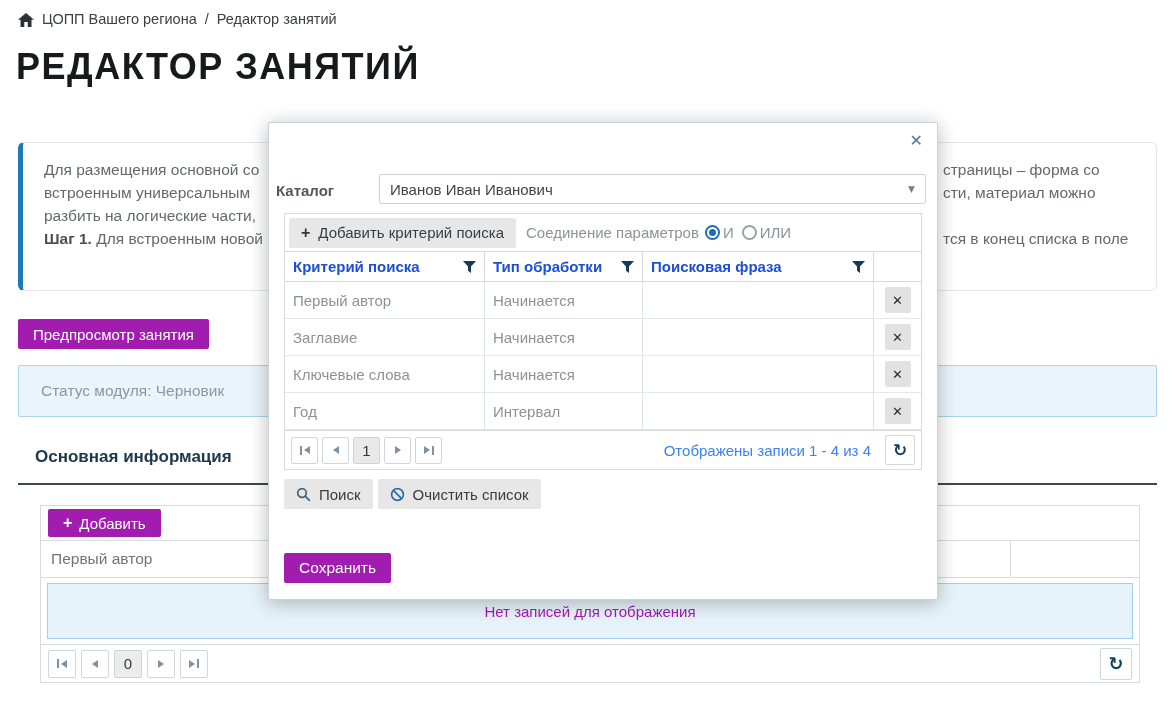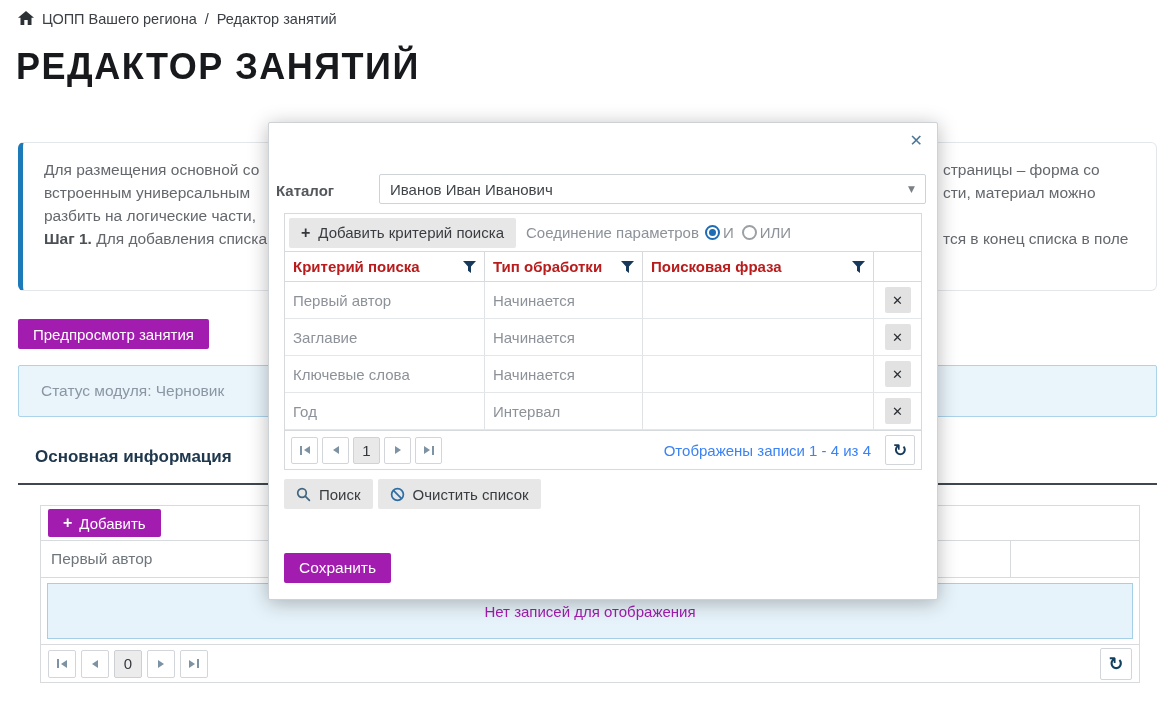--- a/index.html
+++ b/index.html
@@ -1,21 +1,21 @@
 <!DOCTYPE html>
 <html><head>
 <meta charset="utf-8">
 <style>
   * { margin:0; padding:0; box-sizing:border-box; }
   html,body { width:1175px; height:705px; background:#ffffff;
     font-family:"Liberation Sans","DejaVu Sans",sans-serif; }
   .page { position:relative; width:1175px; height:705px; overflow:hidden; background:#fff; }
 
   
-  .breadcrumb { position:absolute; left:18px; top:11px; display:flex; align-items:flex-start; gap:8px;
+  .breadcrumb { position:absolute; left:18px; top:11px; display:flex; align-items:flex-end; gap:8px;
     font-size:14.5px; color:#3c4045; }
   .breadcrumb a { color:#3c4045; text-decoration:none; cursor:pointer; }
   .crumb-sep { color:#3c4045; }
 
   
   .page-title { position:absolute; left:16px; top:46px; font-size:36px; font-weight:800;
     letter-spacing:1.5px; color:#17191c; }
 
   
   .info-box { position:absolute; left:18px; top:142px; width:1139px; height:149px;
@@ -91,21 +91,21 @@
   .radio-group { display:flex; align-items:center; margin-left:6px; gap:8px; }
   .radio-item { display:flex; align-items:center; gap:3px; cursor:pointer; }
   .radio-circle { width:15px; height:15px; border-radius:50%; border:2px solid #9ba0a5;
     display:inline-flex; align-items:center; justify-content:center; background:#fff; }
   .radio-circle.checked { border-color:#1f6cb5; }
   .radio-dot { width:7px; height:7px; border-radius:50%; background:#1f6cb5; }
   .radio-label { font-size:15px; color:#8d9299; }
 
   .sw-grid-header { display:flex; height:30px; border-bottom:1px solid #d6dadd; }
   .gh-cell { display:flex; align-items:center; justify-content:space-between; padding:0 8px;
-    font-size:15px; font-weight:bold; color:#b91c1c; border-right:1px solid #d6dadd; }
+    font-size:15px; font-weight:bold; color:#1d4ed8; border-right:1px solid #d6dadd; }
   .gh-c1 { width:200px; } .gh-c2 { width:158px; } .gh-c3 { width:231px; }
   .gh-c4 { flex:1; border-right:none; }
   .sw-row { display:flex; height:37px; border-bottom:1px solid #e4e7ea; }
   .sw-row:last-of-type { border-bottom:none; }
   .row-cell { display:flex; align-items:center; padding-left:8px; font-size:15px; color:#8d9299;
     border-right:1px solid #e0e3e6; }
   .rc-1 { width:200px; } .rc-2 { width:158px; } .rc-3 { width:231px; }
   .rc-4 { flex:1; border-right:none; justify-content:center; padding-left:0; }
   .del-btn { width:26px; height:26px; background:#e2e2e2; border:none; border-radius:2px;
     font-family:"DejaVu Sans",sans-serif; font-size:13px; font-weight:bold; color:#2a2e33; cursor:pointer; }
@@ -139,21 +139,21 @@
   </nav>
 
   <h1 class="page-title">РЕДАКТОР ЗАНЯТИЙ</h1>
 
   <div class="info-box">
     <div class="info-line">Для размещения основной со</div>
     <div class="info-line">встроенным универсальным</div>
     <div class="info-line">разбить на логические части,</div>
     <div class="info-line">
       <span class="step-label">Шаг 1.</span>
-      <span>Для добавления списка</span>
+      <span>Для встроенным новой</span>
     </div>
     <div class="info-right ir-2">сти, материал можно</div>
     <div class="info-right ir-1">страницы – форма со</div>
     <div class="info-right ir-3">тся в конец списка в поле</div>
   </div>
 
   <button class="btn-navy preview-btn">Предпросмотр занятия</button>
 
   <div class="status-box">
     <span>Статус модуля: Черновик</span>

